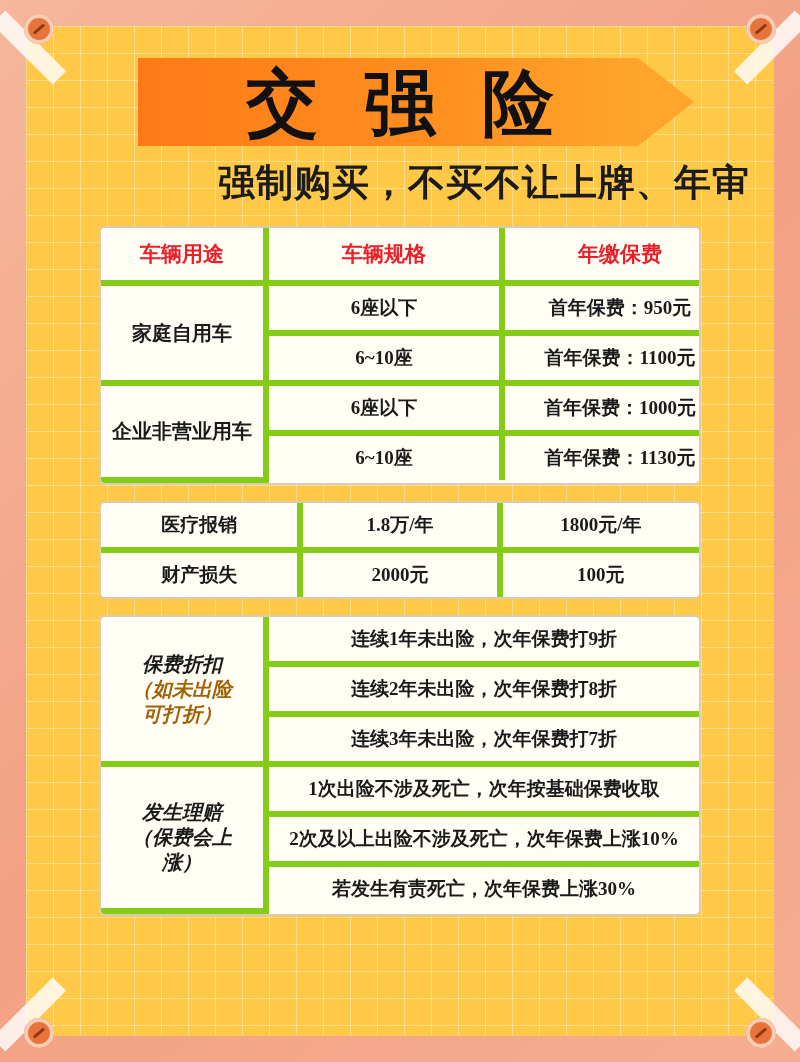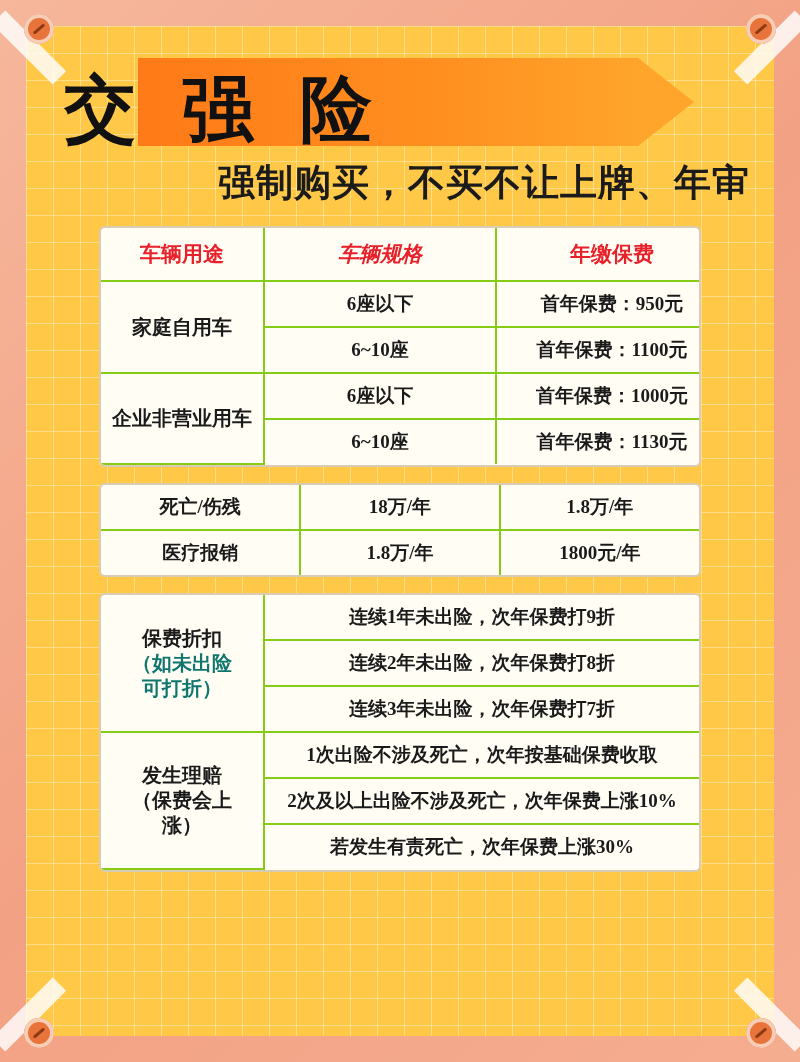--- a/index.html
+++ b/index.html
@@ -96,22 +96,23 @@
     position: absolute;
     right: -56px;
     top: 0;
     border-top: 44px solid transparent;
     border-bottom: 44px solid transparent;
     border-left: 56px solid #ffa52b;
   }
   .title-text {
     position: absolute;
     left: 0;
-    top: 8px;
+    top: 2px;
     width: 100%;
+    text-align: center;
     font-size: 72px;
     line-height: 88px;
     font-weight: bold;
     color: #111111;
     letter-spacing: 14px;
     text-indent: 14px;
     font-family: "Liberation Serif", "DejaVu Serif", serif;
     z-index: 3;
   }
 
@@ -133,21 +134,21 @@
     margin: 0 auto 16px auto;
     width: 598px;
     overflow: hidden;
   }
   table.grid {
     width: 100%;
     border-collapse: collapse;
     table-layout: fixed;
   }
   table.grid td {
-    border: 2px solid #84cc16;
+    border: 6px solid #84cc16;
     text-align: center;
     vertical-align: middle;
     font-size: 19px;
     color: #1a1a1a;
     padding: 9px 4px;
     font-family: "Liberation Serif", "DejaVu Serif", serif;
     font-weight: bold;
   }
   table.grid td.hdr {
     color: #e8202a;
@@ -162,28 +163,29 @@
   table.grid td.label {
     font-size: 20px;
   }
   
   table.grid tr td:first-child { border-left: none; }
   table.grid tr td:last-child { border-right: none; }
   table.grid tr:first-child td { border-top: none; }
   table.grid tr:last-child td { border-bottom: none; }
 
   .col-a { width: 154px; }
-  .col-b { width: 222px; font-style: italic; }
+  .col-b { width: 222px; }
   .col-c { width: 222px; }
 
   .multiline {
     line-height: 1.25;
+    font-style: italic;
   }
   .note-red {
-    color: #0f766e;
+    color: #a16207;
     display: block;
   }
   td.rowtext {
     font-size: 18px;
     padding: 10px 6px;
   }
 </style>
 </head>
 <body>
 
@@ -235,28 +237,28 @@
           <td>首年保费：1130元</td>
         </tr>
       </tbody>
         </table>
     </div>
 
     <div class="card">
       <table class="grid">
         <tbody>
         <tr>
-          <td>死亡/伤残</td>
-          <td>18万/年</td>
-          <td>1.8万/年</td>
-        </tr>
-        <tr>
           <td>医疗报销</td>
           <td>1.8万/年</td>
           <td>1800元/年</td>
+        </tr>
+        <tr>
+          <td>财产损失</td>
+          <td>2000元</td>
+          <td>100元</td>
         </tr>
       </tbody>
         </table>
     </div>
 
     <div class="card">
       <table class="grid">
         <tbody>
             <tr>
           <td class="label col-a multiline" rowspan="3">

